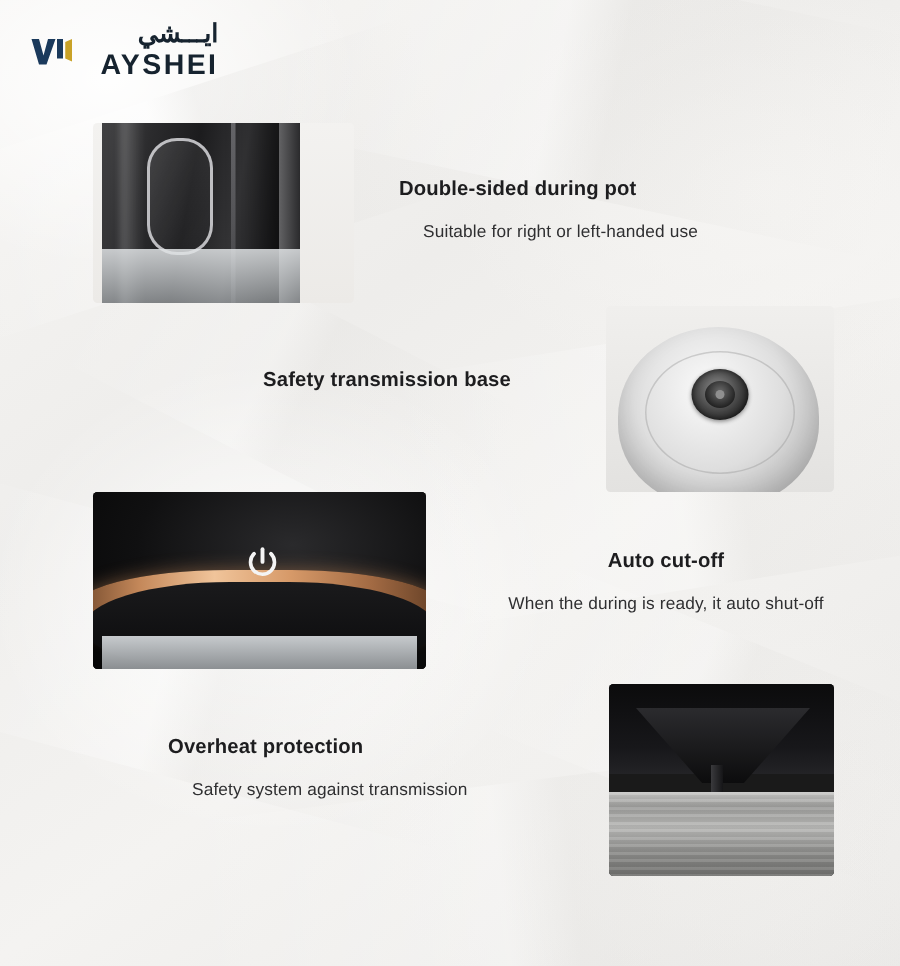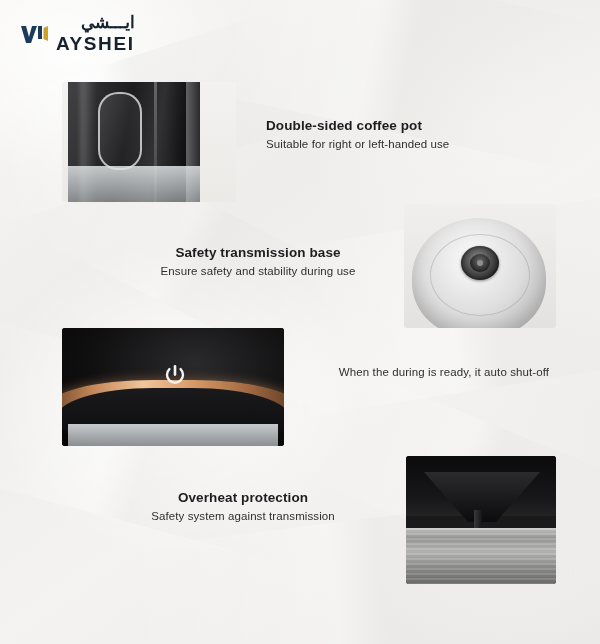--- a/index.html
+++ b/index.html
@@ -39,21 +39,21 @@
   .c6 { left: 320px; top: 420px; width: 300px; height: 120px; transform: rotate(22deg); opacity: .32; }
   .c7 { left: 40px; top: 200px; width: 300px; height: 110px; transform: rotate(27deg); opacity: .3; }
 
   
   .brand {
     position: absolute;
     left: 18px;
     top: 14px;
     display: flex;
     align-items: center;
-    gap: 4px;
+    gap: 15px;
   }
   .brand-mark {
     width: 34px;
     height: 34px;
     position: relative;
   }
   .brand-text {
     display: flex;
     flex-direction: column;
     line-height: 1;
@@ -304,30 +304,30 @@
   .cap-title {
     font-size: 13.5px;
     font-weight: bold;
     color: #1d1d1f;
     margin: 0 0 5px 0;
     letter-spacing: .1px;
   }
   .cap-sub {
     font-size: 11.5px;
     color: #2f2f31;
-    margin: 0;
+    margin: 16px;
     letter-spacing: .1px;
   }
   .align-left { text-align: left; }
   .align-center { text-align: center; }
 
   #cap-pot { left: 266px; top: 118px; width: 300px; }
   #cap-base { left: 124px; top: 245px; width: 268px; text-align: center; }
   #cap-cutoff { left: 300px; top: 366px; width: 288px; text-align: center; }
-  #cap-overheat { left: 112px; top: 490px; width: 262px; text-align: center; }
+  #cap-overheat { left: 112px; top: 490px; width: 262px; text-align: left; }
 </style>
 </head>
 <body>
 
 <div id="page">
 
   <div class="crease c1"></div>
   <div class="crease c2"></div>
   <div class="crease c3"></div>
   <div class="crease c4"></div>
@@ -352,35 +352,34 @@
   <div class="photo" id="photo-pot">
     <div class="pot-edge"></div>
     <div class="pot-body"></div>
     <div class="pot-handle"></div>
     <div class="pot-seam"></div>
     <div class="pot-shine"></div>
     <div class="pot-glass"></div>
   </div>
 
   <div class="caption align-left" id="cap-pot">
-    <p class="cap-title">Double-sided coffee pot</p>
+    <p class="cap-title">Double-sided during pot</p>
     <p class="cap-sub">Suitable for right or left-handed use</p>
   </div>
 
   <div class="photo" id="photo-base">
     <div class="disc"></div>
     <div class="disc-ring"></div>
     <div class="hub"></div>
     <div class="hub-inner"></div>
     <div class="hub-dot"></div>
   </div>
 
   <div class="caption align-center" id="cap-base">
     <p class="cap-title">Safety transmission base</p>
-    <p class="cap-sub">Ensure safety and stability during use</p>
   </div>
 
   <div class="photo" id="photo-power">
     <div class="panel"></div>
     <div class="copper"></div>
     <div class="copper-inner"></div>
     <div class="glass-bottom"></div>
     <span class="pwr">
       <svg width="26" height="26" viewBox="0 0 26 26" aria-hidden="true">
         <path d="M13 4.2 L13 12.6" stroke="#f4f4f4" stroke-width="2.6" stroke-linecap="round" fill="none"></path>
@@ -396,16 +395,17 @@
 
   <div class="photo" id="photo-cutoff">
     <div class="dark-top"></div>
     <div class="cone"></div>
     <div class="stem"></div>
     <div class="steel"></div>
     <div class="steel-lines"></div>
   </div>
 
   <div class="caption align-center" id="cap-cutoff">
+    <p class="cap-title">Auto cut-off</p>
     <p class="cap-sub">When the during is ready, it auto shut-off</p>
   </div>
 
 </div>
 
 </body></html>

